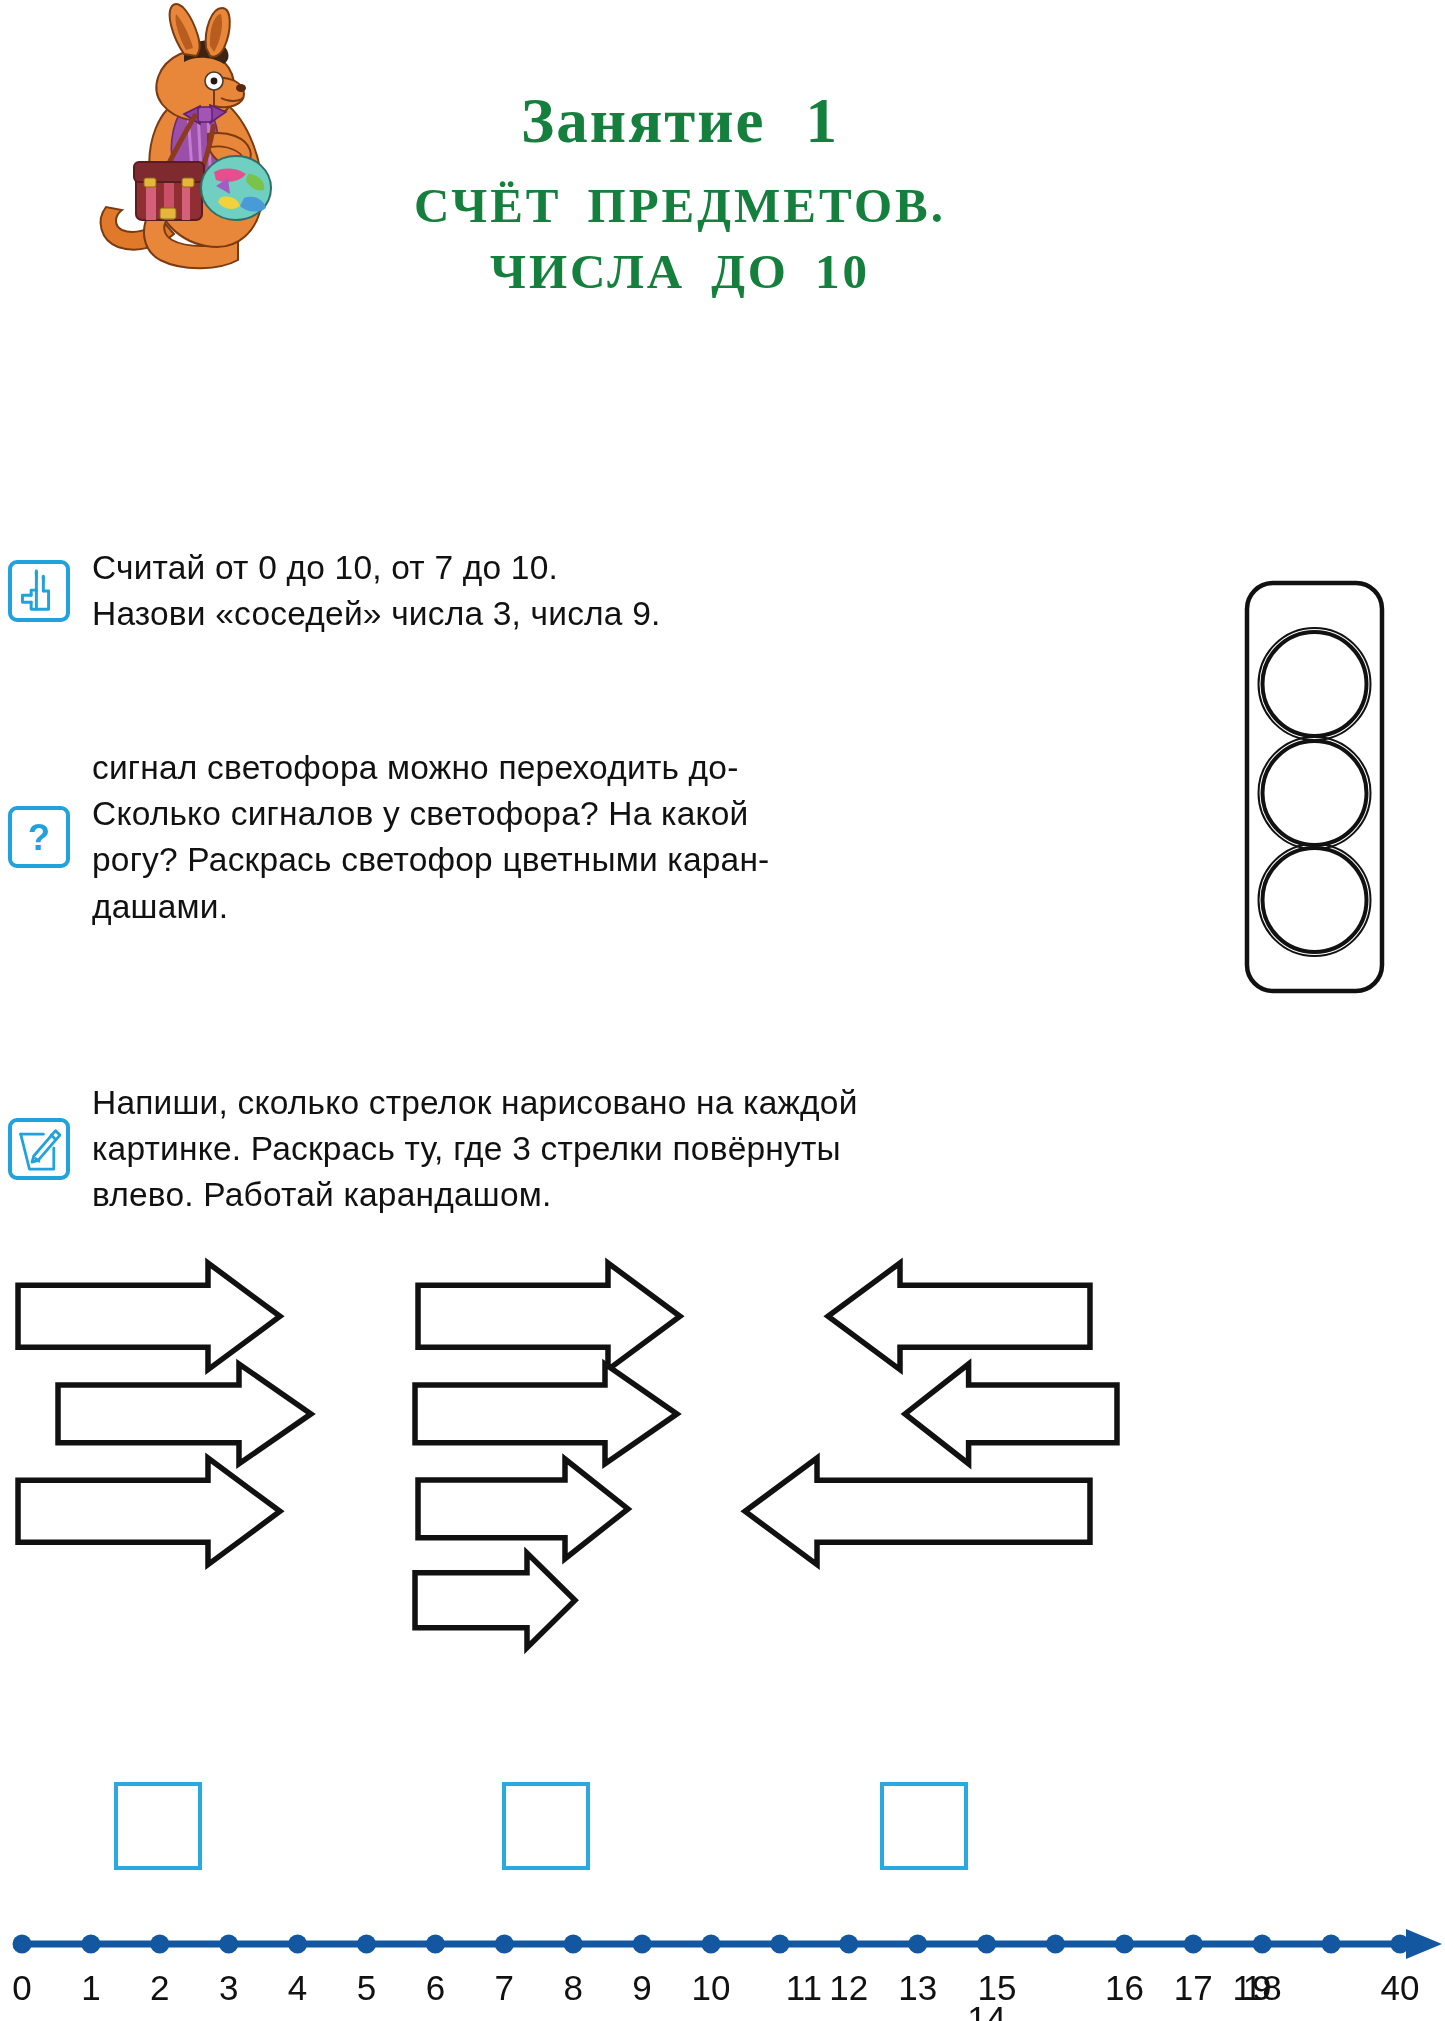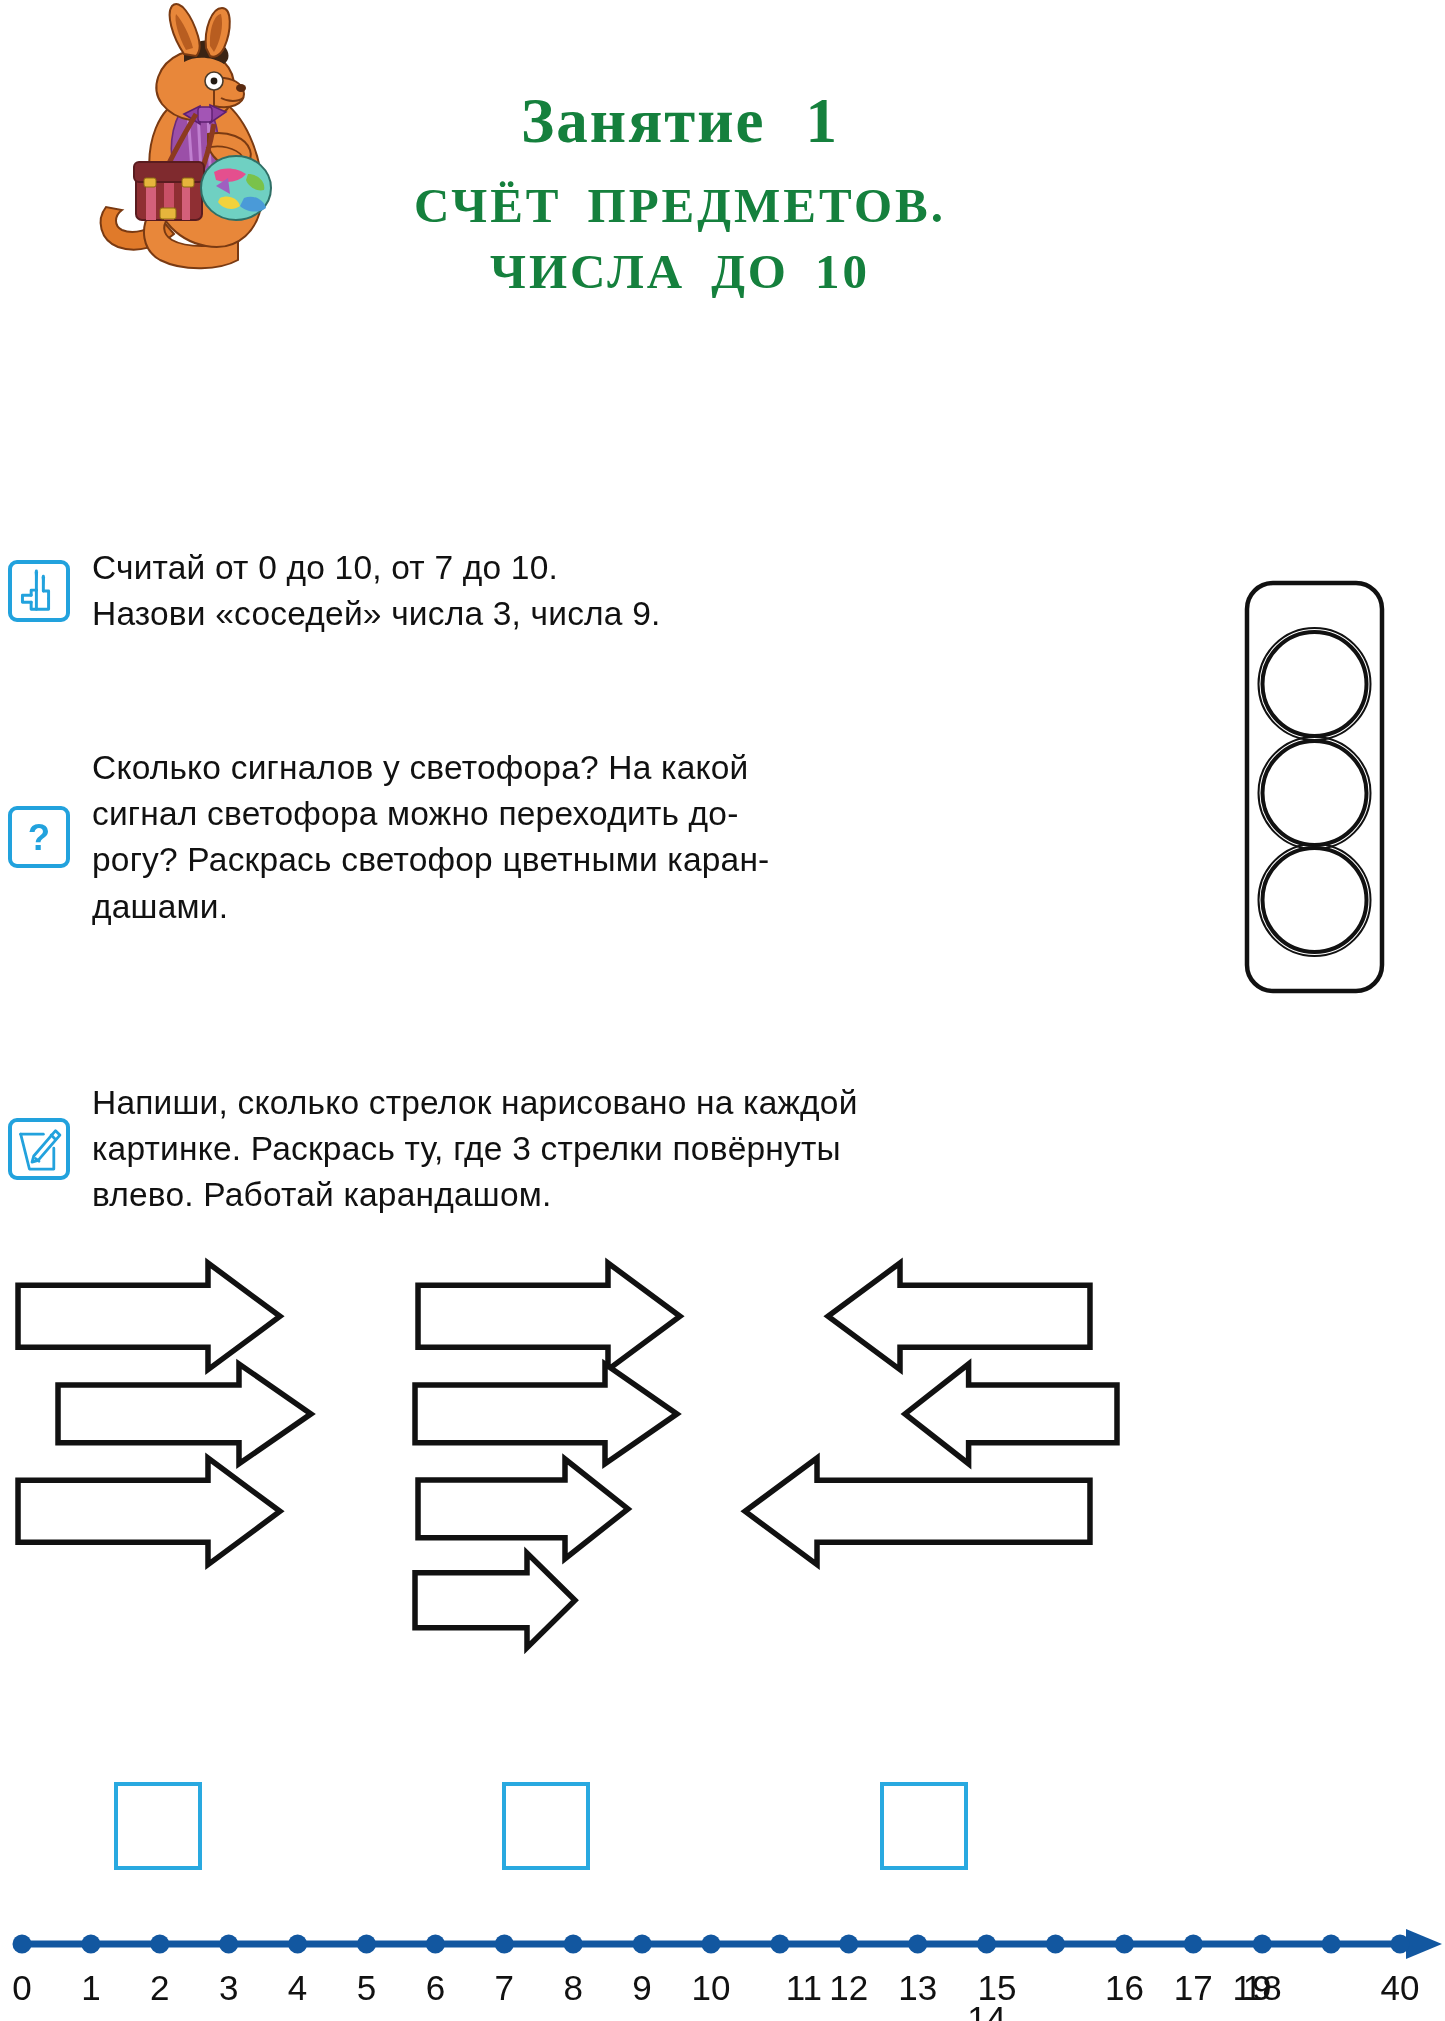--- a/index.html
+++ b/index.html
@@ -183,22 +183,22 @@
     </div>
   </div>
 
   <div class="ex ex2">
     <div class="icon-box">
       <svg viewBox="0 0 62 62">
         <text x="31" y="46" font-family="Liberation Sans, sans-serif" font-size="42" font-weight="bold" fill="#22a2dd" text-anchor="middle">?</text>
       </svg>
     </div>
     <div class="ex-text">
+      <p>сигнал светофора можно переходить до-</p>
       <p>Сколько сигналов у светофора? На какой</p>
-      <p>сигнал светофора можно переходить до-</p>
       <p>рогу? Раскрась светофор цветными каран-</p>
       <p class="lastline">дашами.</p>
     </div>
   </div>
 
   <div class="traffic">
     <svg viewBox="0 0 145 418" width="145" height="418">
       <rect x="5" y="5" width="135" height="408" rx="26" ry="26" fill="#fff" stroke="#111" stroke-width="4.5"></rect>
       <circle cx="72.5" cy="106" r="52" fill="#fff" stroke="#111" stroke-width="4"></circle>
       <circle cx="72.5" cy="106" r="56" fill="none" stroke="#111" stroke-width="2"></circle>

